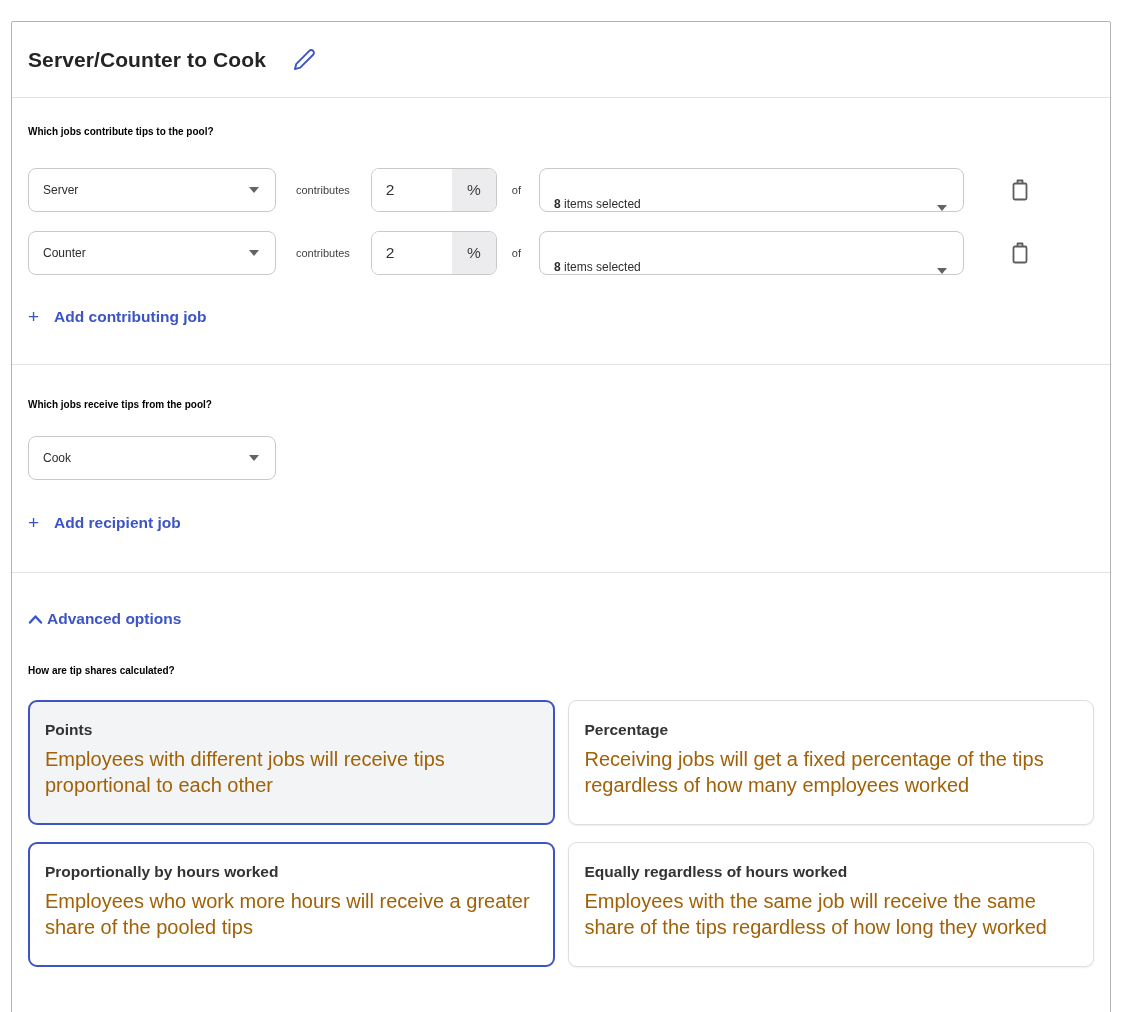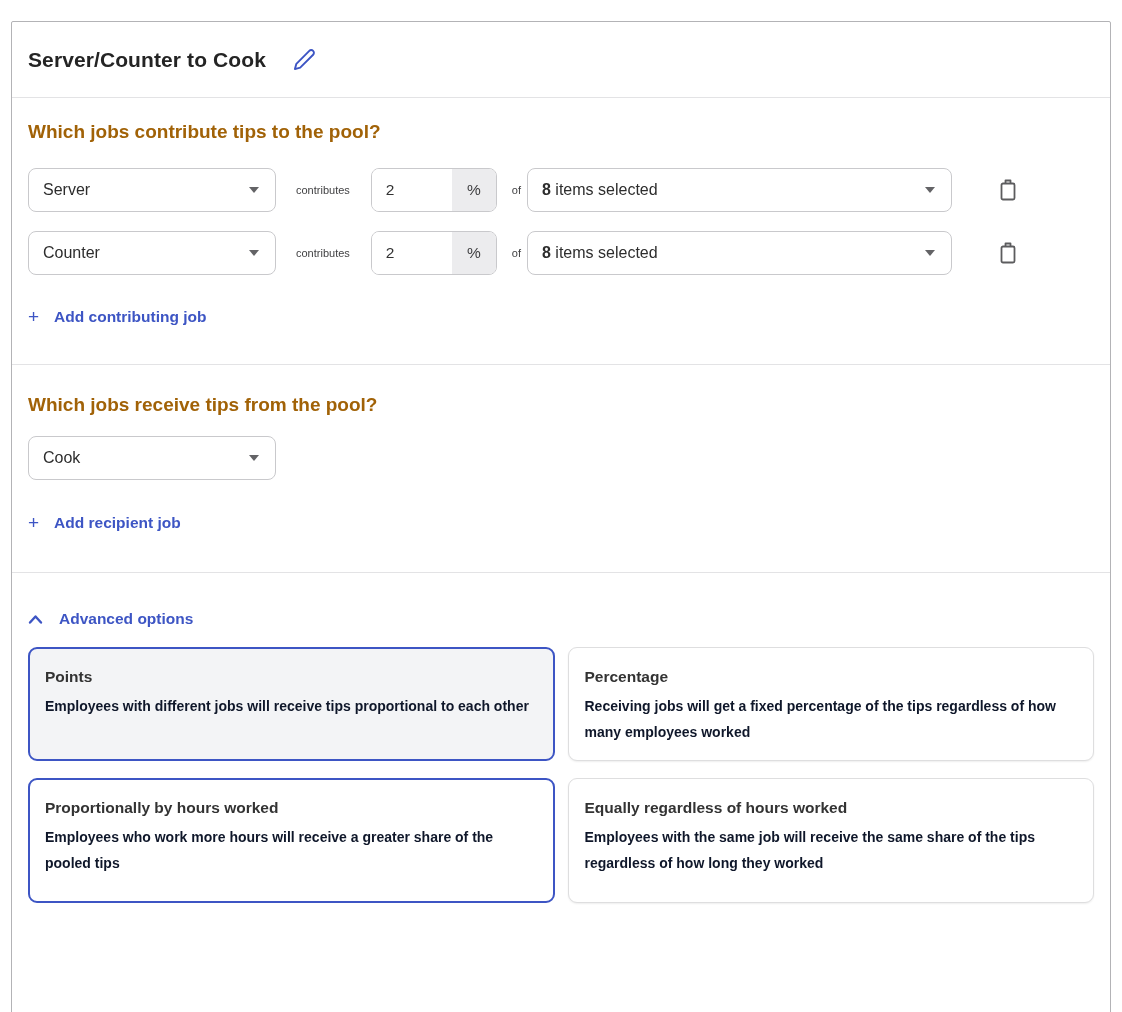--- a/index.html
+++ b/index.html
@@ -18,36 +18,36 @@
   }
 
   
   .header { display: flex; align-items: center; gap: 27px; height: 75px; }
   .page-title { font-size: 21px; font-weight: 700; color: #242424; letter-spacing: .1px; }
   .pencil-btn { background: none; border: none; cursor: pointer; display: flex; align-items: center; }
 
   .divider { border: none; border-top: 1px solid #e3e3e5; margin: 0 -16px; }
 
   
-  .q { font-size: 19px; font-weight: 700; color: #a16207; line-height: 20px; }
+  .q { font-size: 10px; font-weight: 700; color: #000000; line-height: 20px; }
   .q.first { margin-top: 24px; }
 
   
   .rows { margin-top: 26px; }
   .job-row { display: flex; align-items: center; height: 44px; }
   .job-row + .job-row { margin-top: 19px; }
 
   .select {
     display: flex; align-items: center; justify-content: space-between;
     width: 248px; height: 44px;
     border: 1px solid #c9c9cc; border-radius: 8px;
     background: #fff; padding: 0 16px 0 14px;
-    font-size: 16px; color: #2d2d2d; cursor: pointer;
-  }
-  .select.wide { width: 425px; margin-left: 6px; }
+    font-size: 12px; color: #2d2d2d; cursor: pointer;
+  }
+  .select.wide { width: 425px; margin-left: 18px; align-items: flex-end; }
   .caret {
     width: 0; height: 0; margin-left: 10px;
     border-left: 5.5px solid transparent;
     border-right: 5.5px solid transparent;
     border-top: 6.5px solid #636366;
   }
   .midlabel { font-size: 11px; color: #3f3f41; }
   .lbl-contributes { margin-left: 20px; }
   .pct-group {
     display: flex; align-items: stretch; margin-left: 21px;
@@ -82,36 +82,36 @@
   }
   .addlink .plus { font-size: 19px; font-weight: 400; line-height: 16px; }
   .add-contrib { margin-top: 33px; }
   .div-2 { margin-top: 38px; }
   .q-receive { margin-top: 30px; }
   .recipient-select { margin-top: 21px; align-items: center; }
   .add-recip { margin-top: 34px; }
   .div-3 { margin-top: 40px; }
 
   
-  .advanced-toggle { margin-top: 37px; gap: 16px; }
+  .advanced-toggle { margin-top: 37px; gap: 4px; }
   .q-shares { margin-top: 33px; }
   .q-divide { margin-top: 36px; }
 
   .cards { display: flex; gap: 13px; margin-top: 19px; }
   .cards.second { margin-top: 17px; }
   .card {
     flex: 1; border: 1px solid #dededf; border-radius: 9px;
     background: #fff; padding: 16px 16px 14px 16px; min-height: 114px;
     box-shadow: 0 1px 2px rgba(0,0,0,0.07);
     cursor: pointer;
   }
   .card.selected { border: 2px solid var(--accent); padding: 15px 15px 25px 15px; box-shadow: none; }
   .card.tinted { background: #f3f4f6; }
   .card-title { font-size: 15.5px; font-weight: 700; color: #333; line-height: 26px; }
-  .card-desc { font-size: 14px; color: #0f172a; line-height: 26px; margin-top: 3px; font-weight: bold; }
+  .card-desc { font-size: 20px; color: #a16207; line-height: 26px; margin-top: 3px; }
 </style>
 </head>
 <body>
 
 <div class="frame">
 
   <div class="header">
     <div class="page-title">Server/Counter to Cook</div>
     <button class="pencil-btn">
       <svg width="23" height="23" viewBox="0 0 24 24" fill="none" stroke="#3d55c4" stroke-width="2" stroke-linecap="round" stroke-linejoin="round">
@@ -195,20 +195,21 @@
 
   <hr class="divider div-3">
 
   <button class="addlink advanced-toggle">
     <svg width="15" height="11" viewBox="0 0 15 11" fill="none" stroke="#3d55c4" stroke-width="2.4" stroke-linecap="round" stroke-linejoin="round">
       <polyline points="2,8.5 7.5,2.5 13,8.5"></polyline>
     </svg>
     <span>Advanced options</span>
   </button>
 
+  <div class="q q-shares">How are tip shares calculated?</div>
 
   <div class="cards">
     <div class="card tinted selected">
       <div class="card-title">Points</div>
       <div class="card-desc">Employees with different jobs will receive tips proportional to each other</div>
     </div>
     <div class="card">
       <div class="card-title">Percentage</div>
       <div class="card-desc">Receiving jobs will get a fixed percentage of the tips regardless of how many employees worked</div>
     </div>

